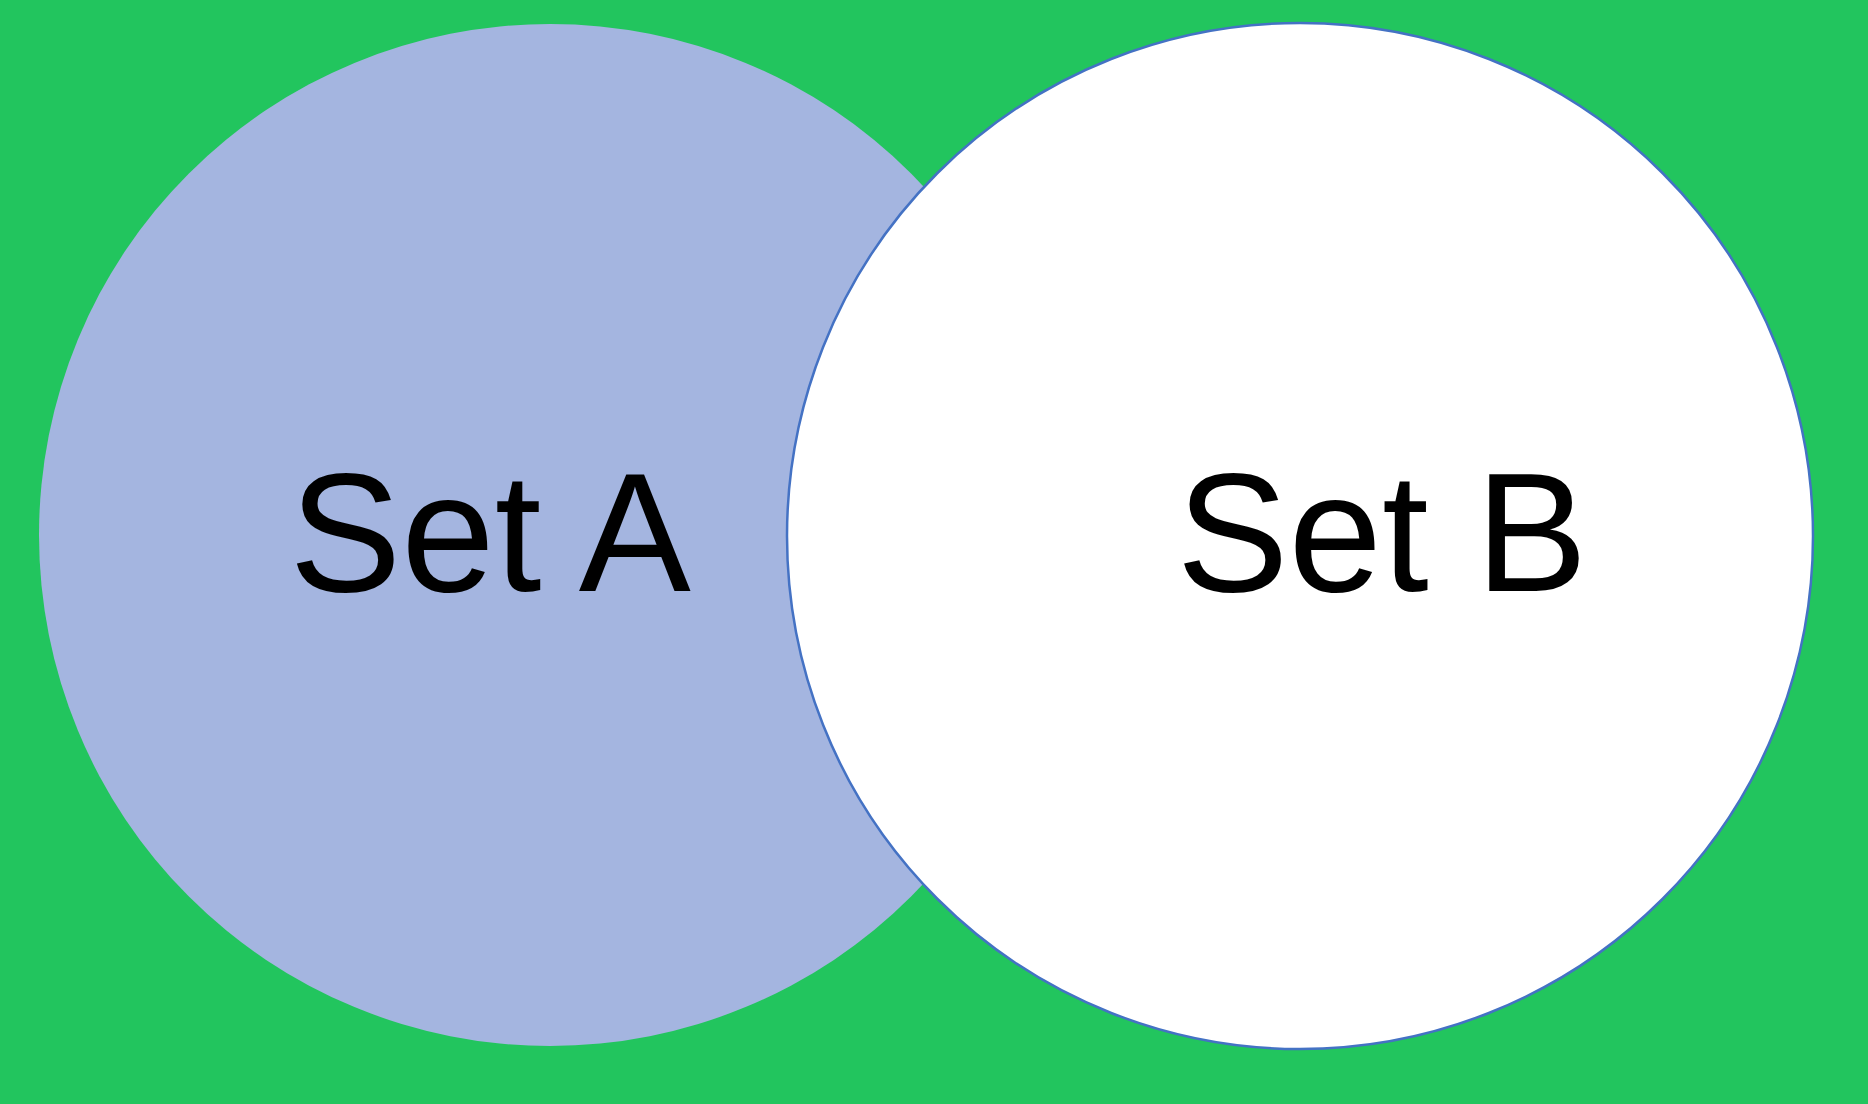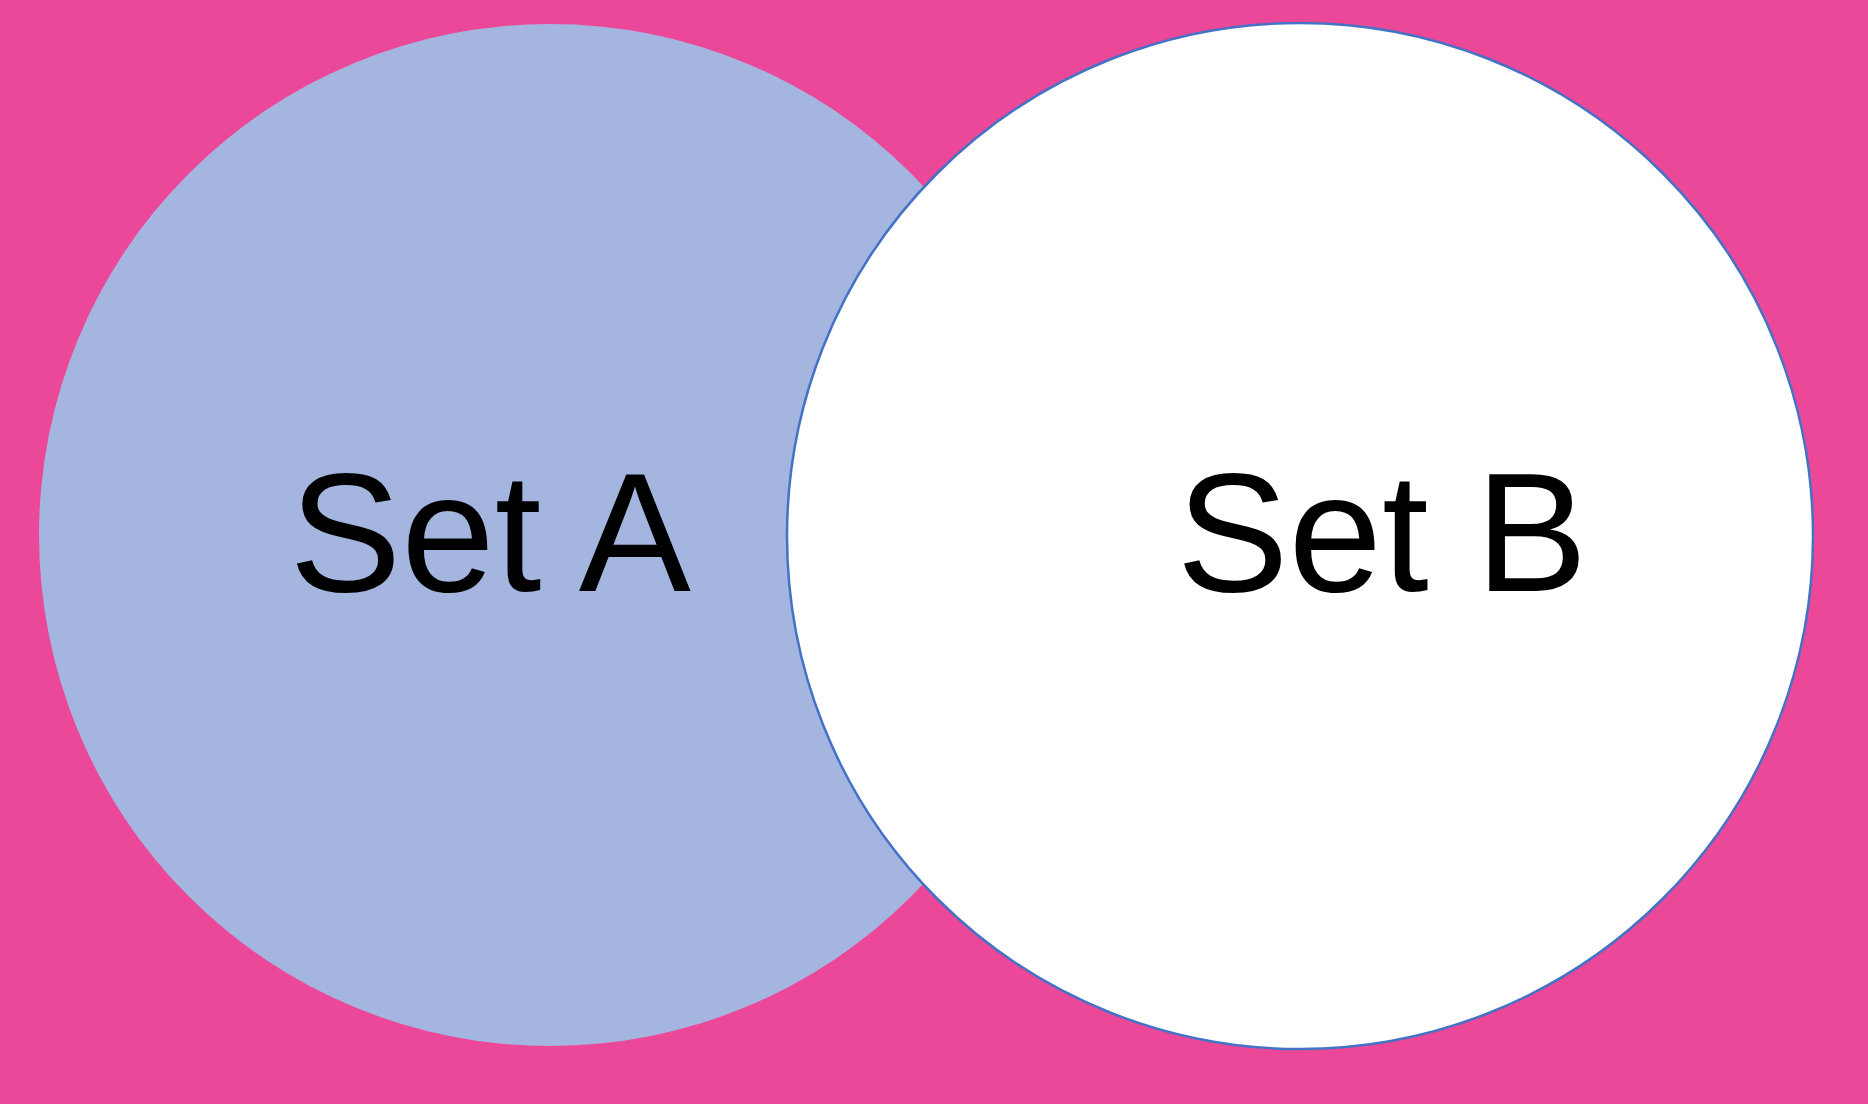--- a/index.html
+++ b/index.html
@@ -4,21 +4,21 @@
 <style>
   html, body {
     margin: 0;
     padding: 0;
     background: #ffffff;
   }
   .canvas {
     position: relative;
     width: 1868px;
     height: 1104px;
-    background: #ec4899;
+    background: #22c55e;
     overflow: hidden;
     font-family: "Liberation Sans", "DejaVu Sans", sans-serif;
     text-decoration: underline;
   }
   svg.venn {
     display: block;
     width: 1868px;
     height: 1104px;
   }
   .set-label {

